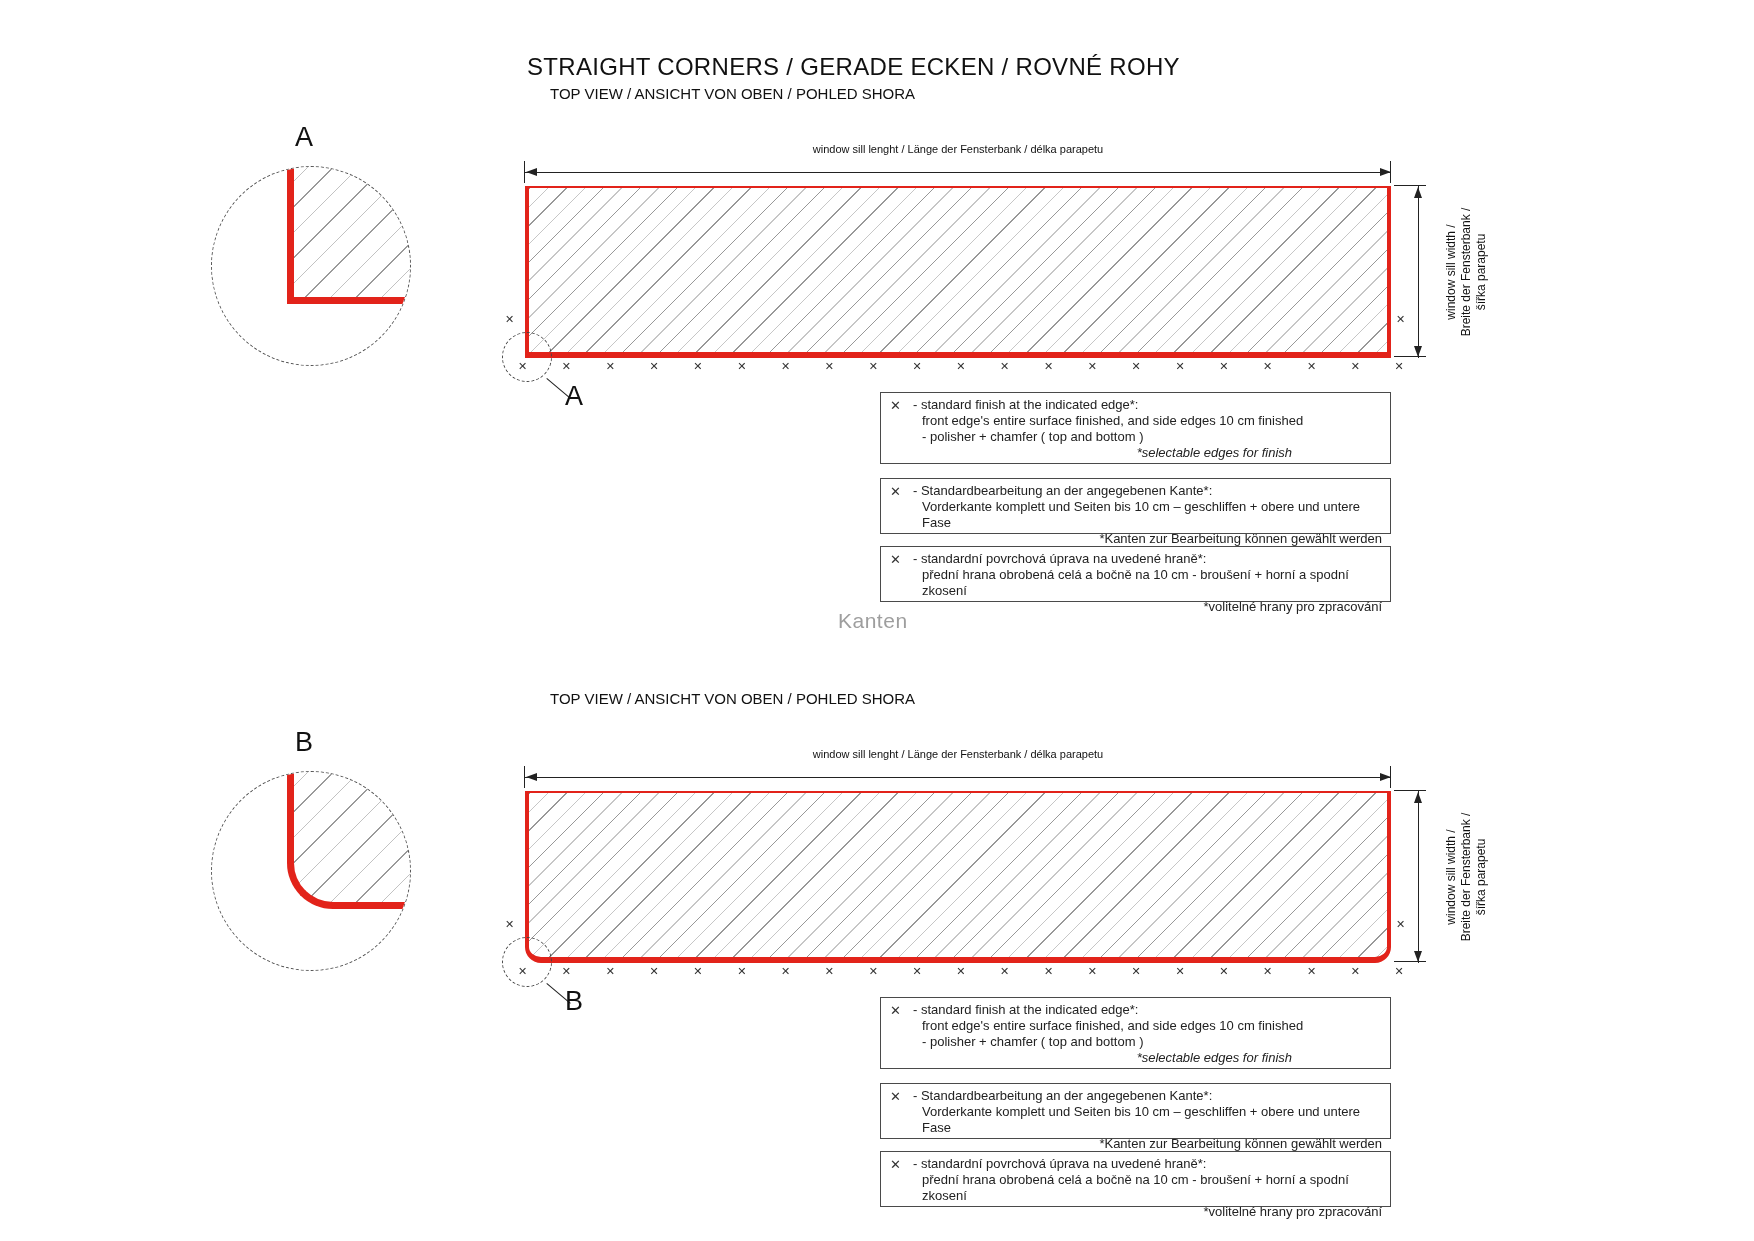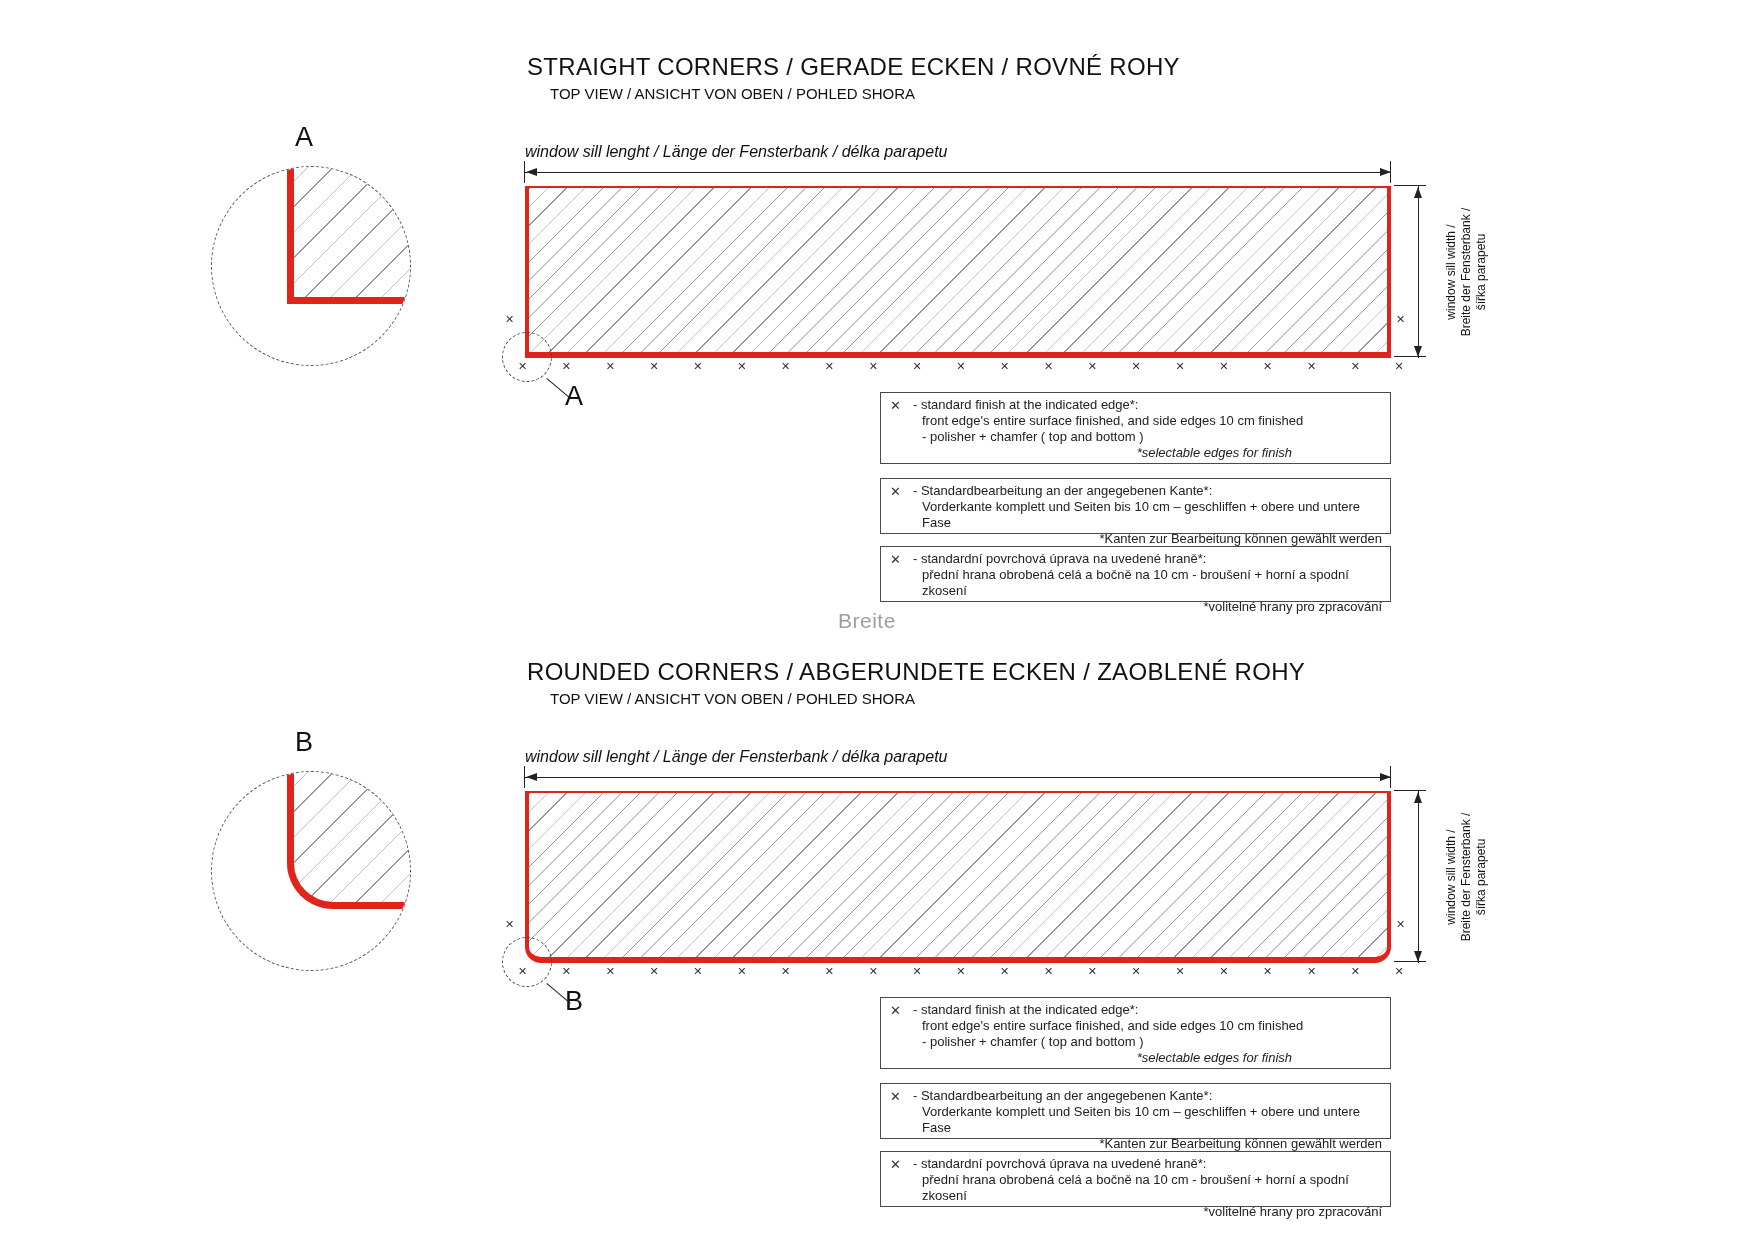--- a/index.html
+++ b/index.html
@@ -18,21 +18,21 @@
             border:1.5px dashed #555; border-radius:50%; overflow:hidden; box-sizing:border-box; }
   .detail-corner { position:absolute; left:75px; top:-12px; width:250px; height:149px;
             box-sizing:border-box; border-left:7px solid var(--red); border-bottom:7px solid var(--red);
             background-image:
               repeating-linear-gradient(135deg, #9a9a9a 0px, #9a9a9a 1px, transparent 1px, transparent 36px),
               repeating-linear-gradient(135deg, #c2c2c2 0px, #c2c2c2 1px, transparent 1px, transparent 18px); }
   .detail-corner.rounded { border-bottom-left-radius:46px; }
   .detail-label { position:absolute; left:295px; top:122px; font-size:27px; color:#111; }
 
   
-  .dimlabel { position:absolute; left:525px; top:143px; width:866px; font-size:16px; color:#111; white-space:nowrap;font-style:italic; }
+  .dimlabel { position:absolute; left:525px; top:143px; width:866px; text-align:center; font-size:11px; color:#111; white-space:nowrap; }
   .dimline-h { position:absolute; left:525px; top:172px; width:866px; height:0; border-top:1px solid var(--dim); }
   .tick { position:absolute; top:161px; width:1px; height:22px; background:var(--dim); }
   .arrow { position:absolute; width:0; height:0; }
   .a-left  { left:526px;  top:168px; border-top:4px solid transparent; border-bottom:4px solid transparent; border-right:11px solid var(--dim); }
   .a-right { left:1380px; top:168px; border-top:4px solid transparent; border-bottom:4px solid transparent; border-left:11px solid var(--dim); }
   .a-up    { left:1414px; top:187px; border-left:4px solid transparent; border-right:4px solid transparent; border-bottom:11px solid var(--dim); }
   .a-down  { left:1414px; top:346px; border-left:4px solid transparent; border-right:4px solid transparent; border-top:11px solid var(--dim); }
 
   
   .plan { position:absolute; left:525px; top:186px; width:866px; height:172px; box-sizing:border-box;
@@ -153,24 +153,23 @@
   <div class="tbox" style="top:546px;height:56px">
     <span class="xmark bm">✕</span>
     <div class="lines">
       <div>- standardní povrchová úprava na uvedené hraně*:</div>
       <div class="ind">přední hrana obrobená celá a bočně na 10 cm - broušení + horní a spodní zkosení</div>
       <div class="foot">*volitelné hrany pro zpracování</div>
     </div>
   </div>
 </div>
 
-<div class="watermark">Breite</div>
+<div class="watermark">Kanten</div>
 
 <div class="sec" style="top:605px">
-  <div class="t1">ROUNDED CORNERS / ABGERUNDETE ECKEN / ZAOBLENÉ ROHY</div>
   <div class="t2">TOP VIEW / ANSICHT VON OBEN / POHLED SHORA</div>
 
   <div class="detail-label">B</div>
   <div class="detail">
     <div class="detail-corner rounded"></div>
   </div>
 
   <div class="dimlabel">window sill lenght / Länge der Fensterbank / délka parapetu</div>
   <div class="dimline-h"></div>
   <div class="tick" style="left:524px"></div>

